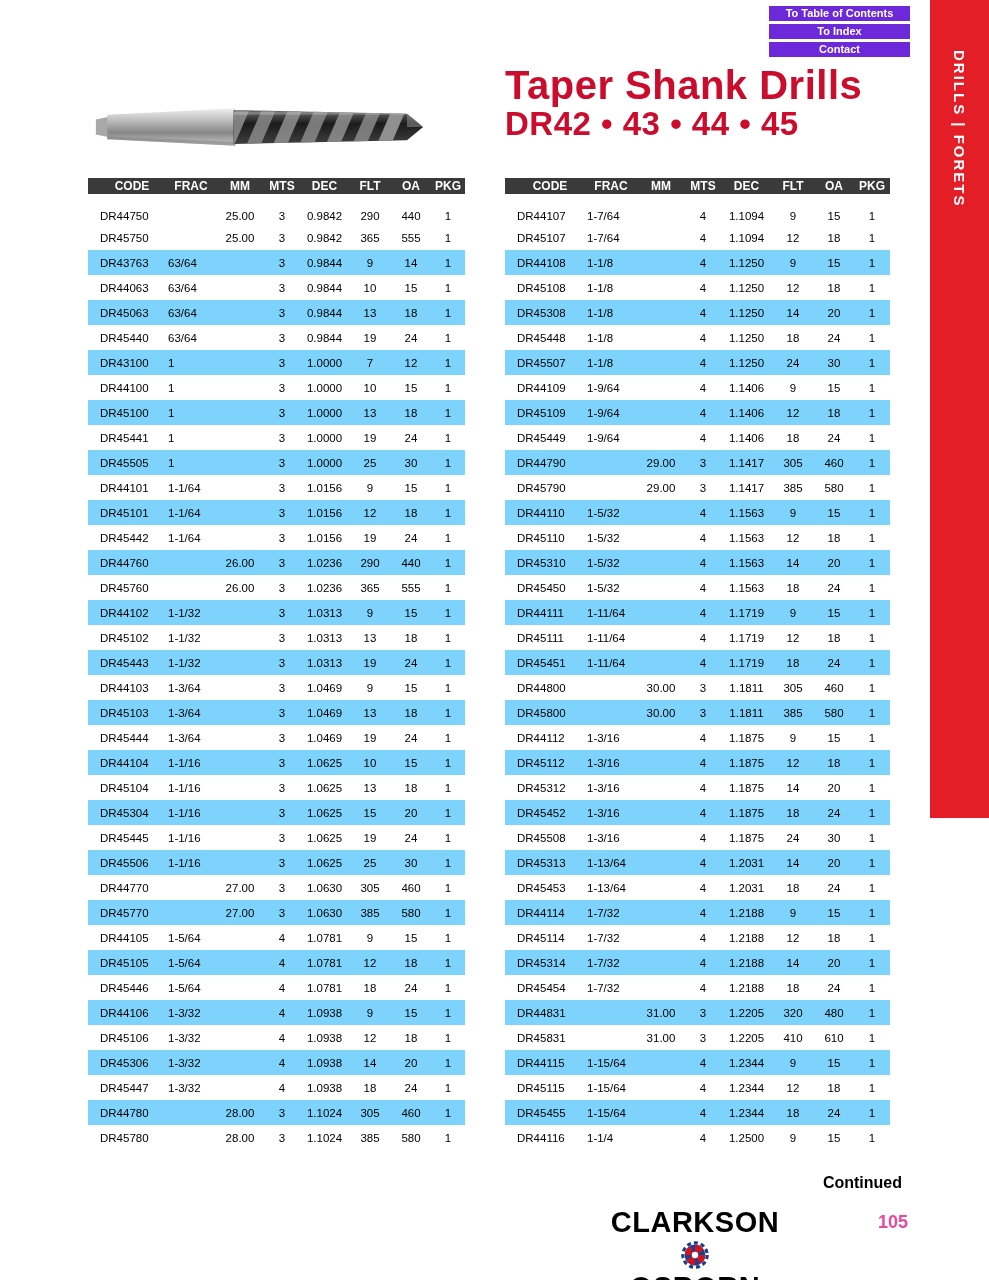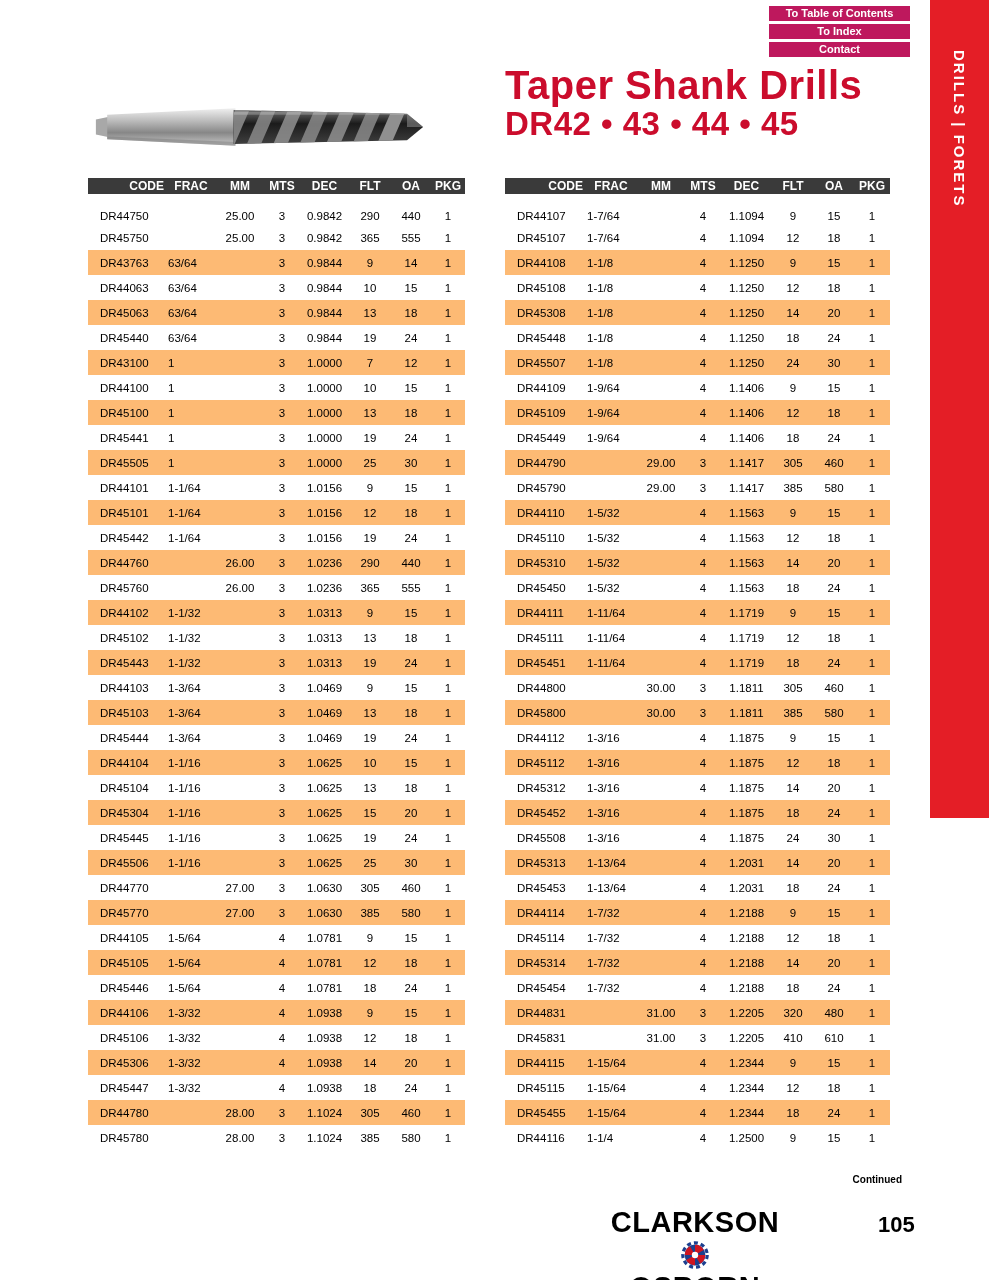--- a/index.html
+++ b/index.html
@@ -12,21 +12,21 @@
   .red-band { position:absolute; top:0; right:0; width:59px; height:818px; background:#e41e26; }
   .band-label {
     position:absolute; top:50px; left:50%; transform:translateX(-50%);
     writing-mode:vertical-rl; color:#fff; font-weight:bold; font-size:15px;
     letter-spacing:2px; white-space:nowrap;
   }
 
   
   .nav { position:absolute; top:6px; right:79px; width:141px; display:flex; flex-direction:column; gap:3px; }
   .nav-btn {
-    background:#be185d; color:#fff; font-size:11px; font-weight:bold;
+    background:#6d28d9; color:#fff; font-size:11px; font-weight:bold;
     text-align:center; height:15px; line-height:15px; cursor:pointer;
   }
 
   
   .title { position:absolute; left:505px; top:66px; color:#cb0c2c; font-weight:bold; }
   .title .t1 { font-size:40px; line-height:38px; letter-spacing:0.5px; }
   .title .t2 { font-size:33px; line-height:40px; letter-spacing:0.5px; }
 
   
   .drill { position:absolute; left:85px; top:94px; width:348px; height:66px; }
@@ -34,39 +34,39 @@
 
   
   .table-wrap { position:absolute; top:178px; }
   .table-wrap.left  { left:88px;  width:377px; }
   .table-wrap.right { left:505px; width:385px; }
   table { width:100%; border-collapse:collapse; table-layout:fixed; }
   thead th {
     background:#3a3a3a; color:#fff; font-size:12px; font-weight:bold;
     height:22px; padding:0 2px; text-align:center; border-bottom:12px solid #fff;
   }
-  thead th:first-child { text-align:right; padding-left:12px; }
+  thead th:first-child { text-align:center; padding-left:12px; }
   thead th:nth-child(2) { text-align:center; padding-left:2px; }
   tbody td {
     font-size:11.5px; height:25px; padding:0 2px; text-align:center; color:#000;
     overflow:hidden; white-space:nowrap;
   }
   tbody td:first-child { text-align:left; padding-left:12px; }
   tbody td:nth-child(2) { text-align:left; padding-left:2px; }
-  tbody tr:nth-child(2n+3) { background:#fdba74; }
+  tbody tr:nth-child(2n+3) { background:#7dd3fc; }
 
   
-  .continued { position:absolute; top:1174px; right:87px; font-size:10px; font-weight:bold; color:#000; }
+  .continued { position:absolute; top:1174px; right:87px; font-size:16px; font-weight:bold; color:#000; }
   .logo { position:absolute; left:510px; top:1206px; width:370px; text-align:center; }
   .logo-row { display:flex; align-items:center; justify-content:center; gap:2px;flex-direction:column; }
   .logo-word { font-size:29px; font-weight:bold; color:#000; letter-spacing:0.5px; }
   .gear { width:28px; height:28px; display:inline-block; }
   .gear svg { width:28px; height:28px; display:block; }
   .logo-sub { font-size:10px; font-weight:bold; color:#111; letter-spacing:6px; margin-top:8px; white-space:pre; }
-  .page-num { position:absolute; left:878px; top:1212px; font-size:22px; font-weight:bold; color:#000000; }
+  .page-num { position:absolute; left:878px; top:1212px; font-size:18px; font-weight:bold; color:#ec4899; }
 </style>
 </head>
 <body>
 
 <div class="page">
 
   <div class="red-band">
     <div class="band-label">DRILLS | FORETS</div>
   </div>
 

